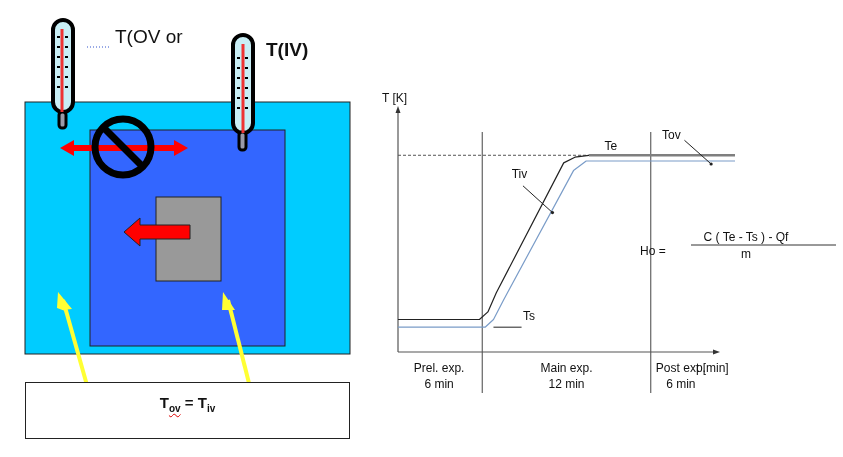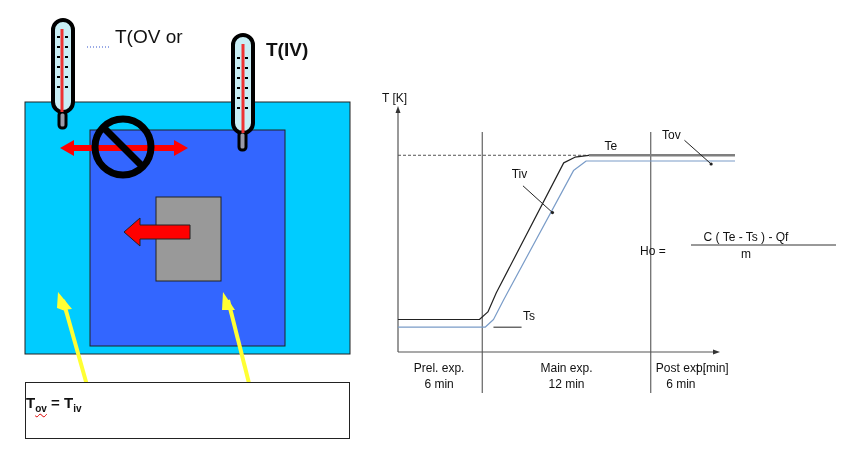--- a/index.html
+++ b/index.html
@@ -1,21 +1,21 @@
 <!DOCTYPE html>
 <html><head>
 <meta charset="utf-8">
 <style>
   html, body { margin:0; padding:0; background:#ffffff; }
   body { width:843px; height:457px; position:relative; overflow:hidden; font-family:"Liberation Sans", sans-serif; }
   .abs { position:absolute; }
   svg text { font-family:"Liberation Sans", sans-serif; }
   .lbl-big { font-size:19px; color:#111; }
   .eq-box { left:25px; top:382px; width:325px; height:57px; border:1.5px solid #222; box-sizing:border-box; background:#fff; }
-  .eq-text { position:absolute; left:0; right:0; top:11px; font-weight:bold; font-size:15px; color:#111; }
+  .eq-text { position:absolute; left:0; right:0; top:11px; text-align:center; font-weight:bold; font-size:15px; color:#111; }
   .eq-text sub { font-size:10px; }
   .eq-text .wavy { text-decoration:underline wavy #d00; text-underline-offset:1px; }
 </style>
 </head>
 <body>
 
 <svg class="abs" style="left:0;top:0" width="370" height="457">
 
   <rect x="25" y="102" width="325" height="252" fill="#00ccff" stroke="#222" stroke-width="1"></rect>
 

